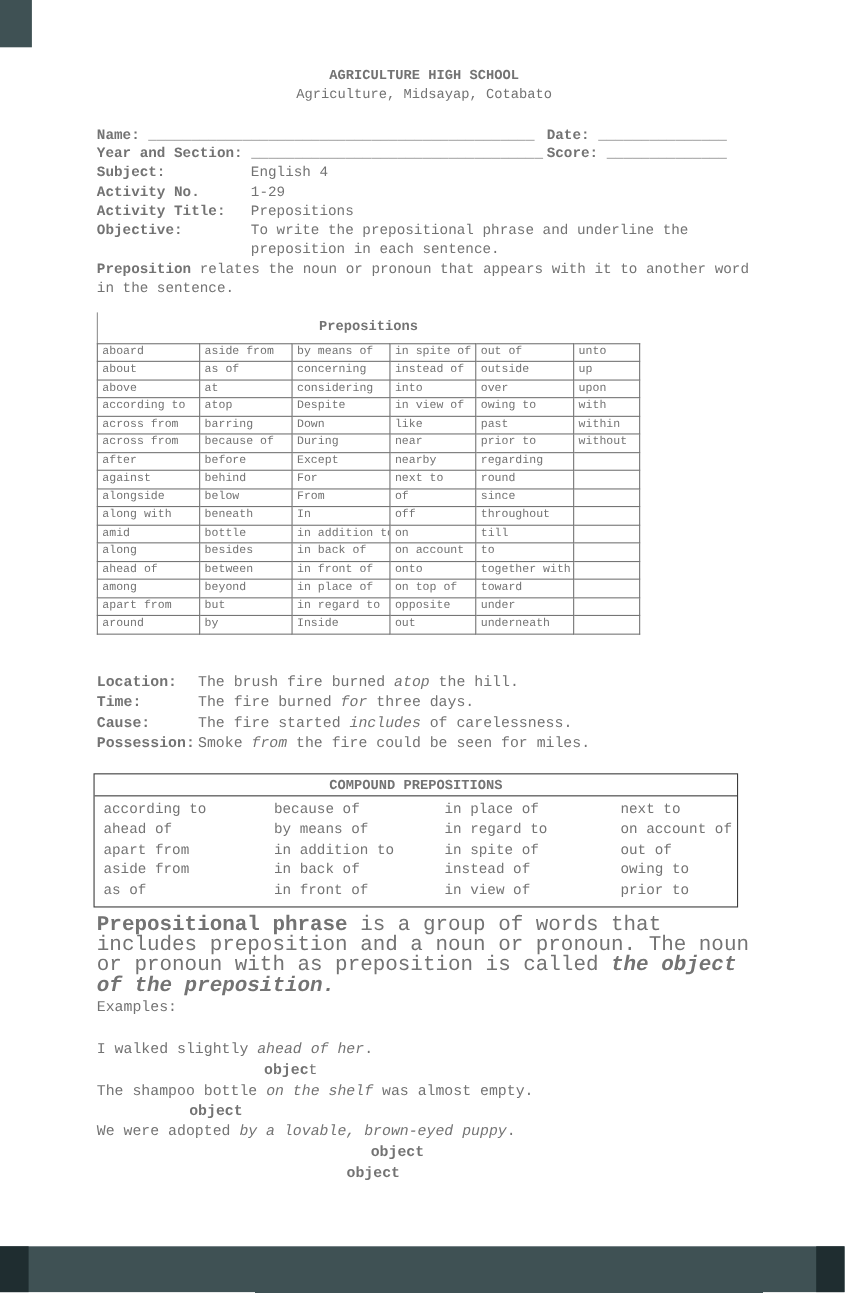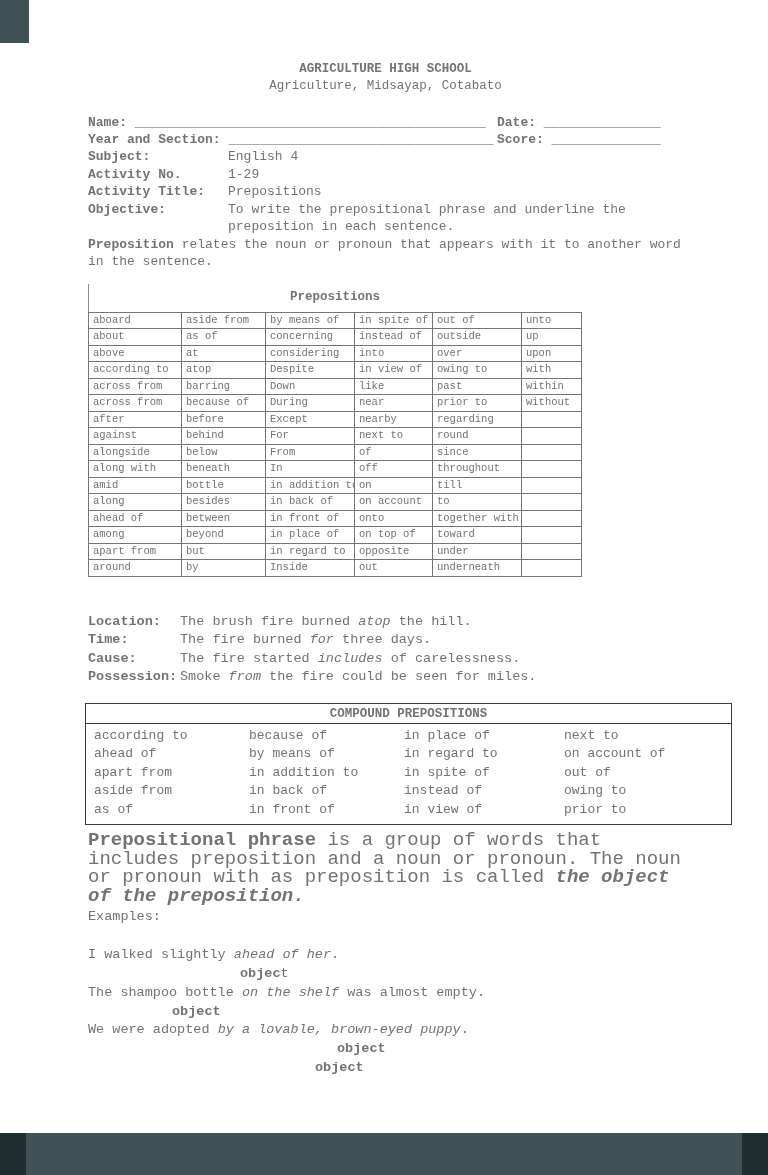--- a/index.html
+++ b/index.html
@@ -35,21 +35,21 @@
                 border-left:1px solid #8f8f8f; padding:6px 0 8px; }
   .prep-table { width:493px; border-collapse:collapse; table-layout:fixed; font-size:10.5px; }
   .prep-table td { border:1px solid #757575; padding:1px 2px 1px 4px; line-height:13.5px;
                    height:15.6px; white-space:nowrap; overflow:hidden; }
 
   .usage-section { margin-top:36px; font-size:13.5px; line-height:18.6px; }
   .usage-row { display:flex; }
   .usage-label { flex:0 0 92px; font-weight:bold; }
   .usage-text { flex:1; }
 
-  .compound-box { margin-top:16px; margin-left:-3px; width:647px; border:1px solid #3c3c3c; font-size:13px; }
+  .compound-box { margin-top:16px; margin-left:-3px; width:586px; border:1px solid #3c3c3c; font-size:13px; }
   .compound-title { text-align:center; font-weight:bold; font-size:12.5px; padding:3px 0 2px;
                     border-bottom:1px solid #3c3c3c; }
   .compound-grid { display:grid; grid-template-columns:155px 155px 160px auto;
                    padding:3px 4px 5px 8px; line-height:18.4px; }
 
   .phrase-para { margin-top:6px; font-size:19px; line-height:18.6px; }
   .examples-heading { margin-top:3px; font-size:13.5px; line-height:18px; }
 
   .sentence-section { margin-top:20px; font-size:13.5px; line-height:18.8px; }
   .obj-0 { padding-left:152px; }

